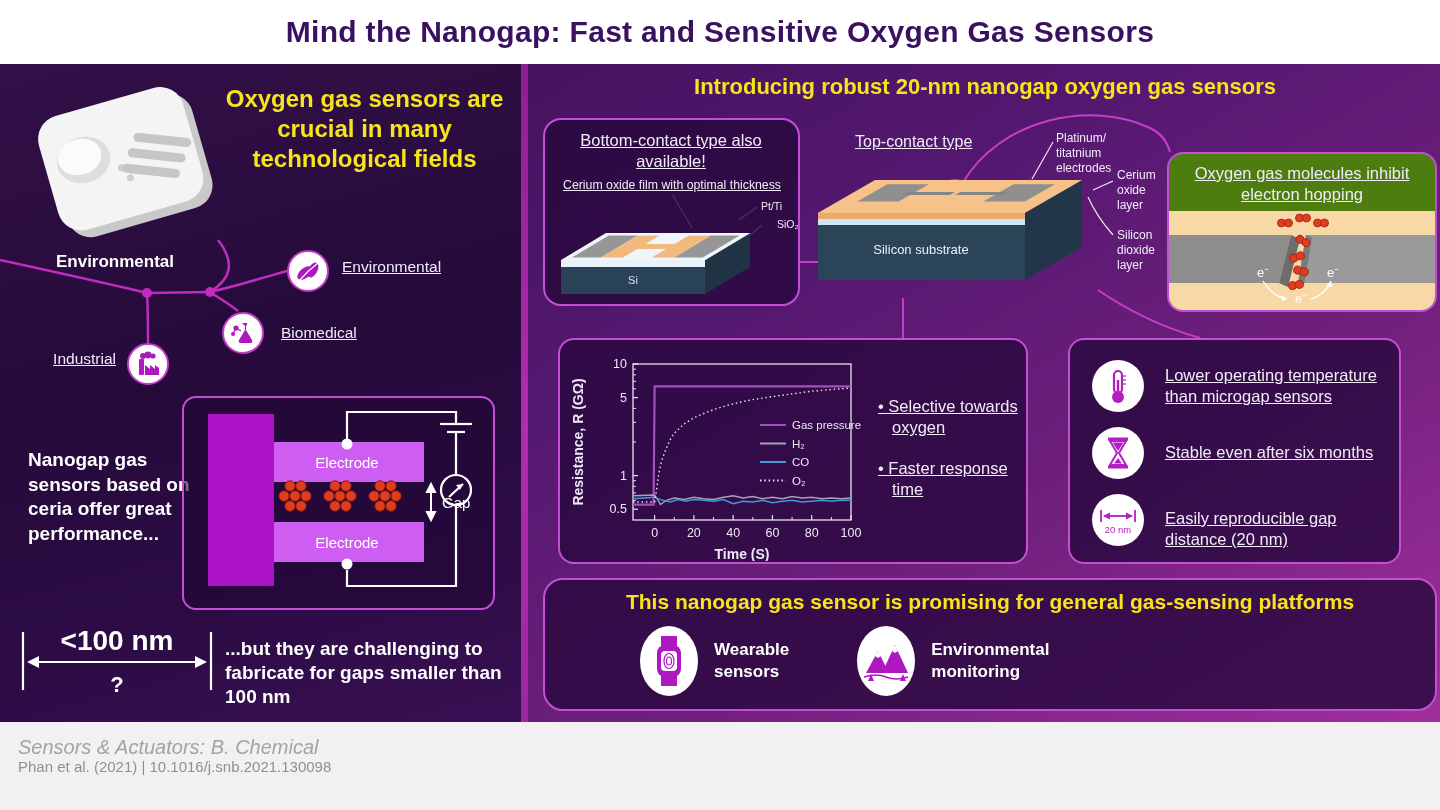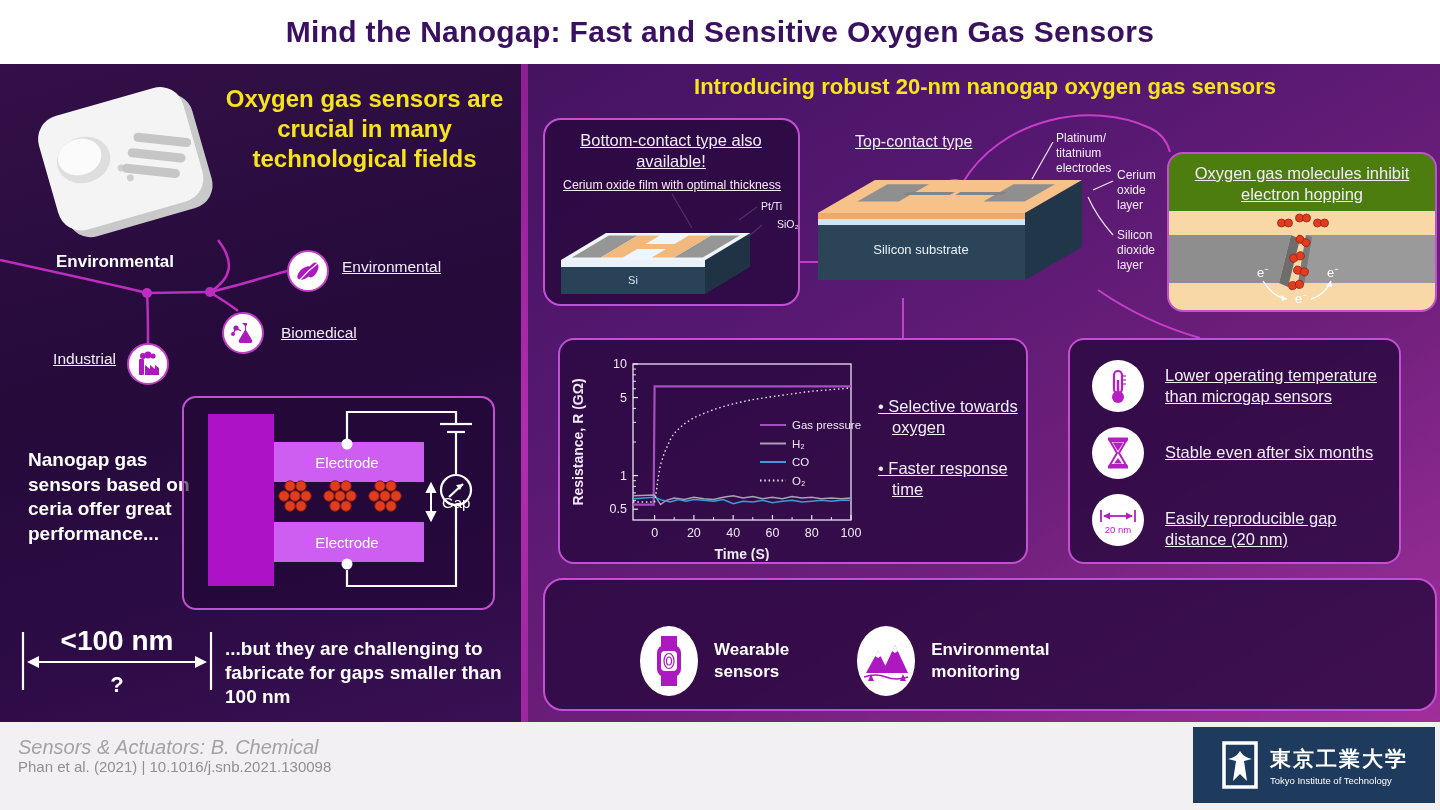--- a/index.html
+++ b/index.html
@@ -415,20 +415,21 @@
         </g>
         <path d="M7,14 l7,-3.5 v7 Z" fill="#b41fc4"></path>
         <path d="M37,14 l-7,-3.5 v7 Z" fill="#b41fc4"></path>
         <text x="22" y="31" text-anchor="middle" font-size="9.5" fill="#b41fc4">20 nm</text>
       </svg>
     </div>
     <div class="abs white-r" style="left:95px;top:168px;width:225px;font-size:16.5px;line-height:1.3;">Easily reproducible gap distance (20 nm)</div>
   </div>
 
   <div class="abs pbox" style="left:543px;top:578px;width:894px;height:133px;border-radius:20px;">
+    <div class="abs yellow" style="left:10px;top:10px;width:870px;font-size:21px;">This nanogap gas sensor is promising for general gas-sensing platforms</div>
     <div class="abs" style="left:95px;top:46px;width:760px;display:flex;gap:68px;align-items:center;">
       <div style="display:flex;align-items:center;gap:16px;">
         <div class="ban-ellipse">
           <svg width="40" height="54" viewBox="0 0 40 54">
             <rect x="12" y="2" width="16" height="12" fill="#ad18c0"></rect>
             <rect x="12" y="40" width="16" height="12" fill="#ad18c0"></rect>
             <rect x="8" y="11" width="24" height="32" rx="8" fill="#ad18c0"></rect>
             <rect x="12" y="17" width="16" height="20" rx="4" fill="#ffffff"></rect>
             <g stroke="#ad18c0" stroke-width="1.2" fill="none">
               <ellipse cx="20" cy="27" rx="2.5" ry="4"></ellipse>
@@ -454,24 +455,14 @@
         <div class="white-b pre" style="font-size:17px;line-height:1.3;">Environmental
 monitoring</div>
       </div>
     </div>
   </div>
 
   <div class="abs footerbar"></div>
   <div class="abs" style="left:18px;top:758px;font-size:15px;color:#8f8f94;">Phan et al. (2021)   |   10.1016/j.snb.2021.130098</div>
   <div class="abs" style="left:18px;top:736px;font-size:20px;font-style:italic;color:#a3a3a3;">Sensors &amp; Actuators: B. Chemical</div>
 
-  <div class="abs logo-block" style="left:1193px;top:727px;width:242px;height:76px;">
-    <svg width="40" height="52" viewBox="0 0 40 52">
-      <rect x="4" y="4" width="32" height="44" fill="none" stroke="#ffffff" stroke-width="3.5"></rect>
-      <path d="M20 12 C17 17 13 19 8 20 L16 22 L13 42 L20 35 L27 42 L24 22 L32 20 C27 19 23 17 20 12 Z" fill="#ffffff"></path>
-    </svg>
-    <div>
-      <div style="font-size:21px;color:#ffffff;font-weight:bold;letter-spacing:2px;">東京工業大学</div>
-      <div style="font-size:9.5px;color:#ffffff;margin-top:2px;">Tokyo Institute of Technology</div>
-    </div>
-  </div>
 
 </div>
 
 </body></html>

